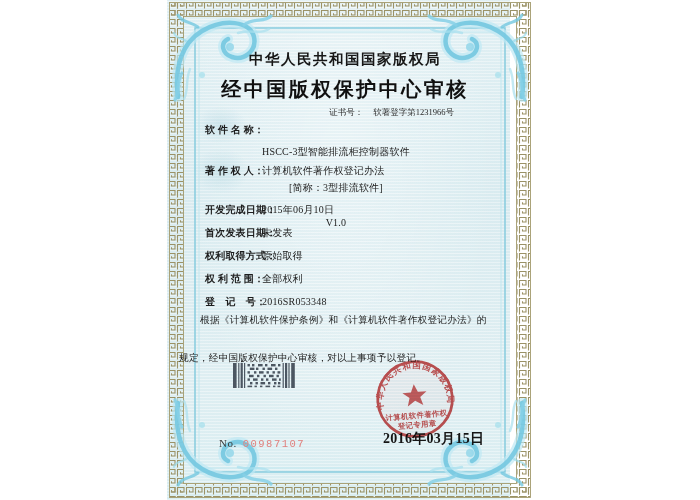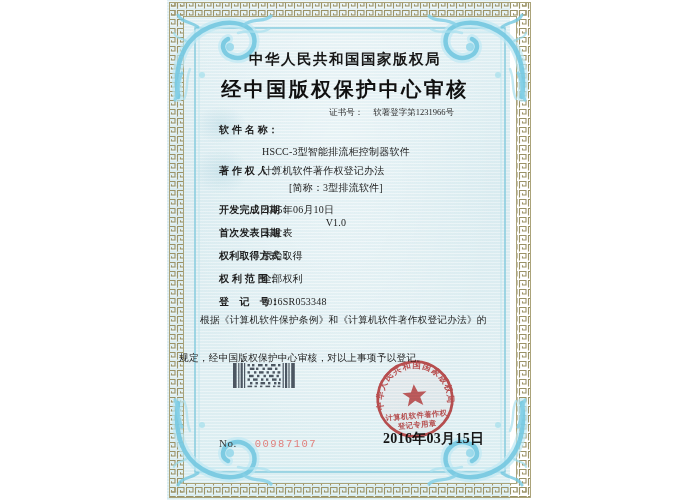--- a/index.html
+++ b/index.html
@@ -33,36 +33,36 @@
   .cert-title{
     position:absolute;left:0;top:76px;width:356px;text-align:center;
     font-size:20px;font-weight:bold;color:#101010;letter-spacing:2.5px;white-space:nowrap;
   }
   .certno{
     position:absolute;top:107px;right:56px;font-size:8.5px;color:#2a2a2a;white-space:nowrap;
   }
   .certno .gap{display:inline-block;width:10px;}
   
   .frow{position:absolute;left:0;width:366px;font-size:10px;color:#1d1d1d;}
-  .flabel{position:absolute;left:52px;white-space:pre;font-weight:bold;letter-spacing:.2px;}
+  .flabel{position:absolute;left:38px;white-space:pre;font-weight:bold;letter-spacing:.2px;}
   .fvals{position:absolute;left:95px;white-space:pre;letter-spacing:.2px;}
   .fvals div{line-height:13.5px;text-align:center;}
   .r1{top:123px;} .r2{top:164px;} .r3{top:203px;} .r4{top:226px;}
   .r5{top:249px;} .r6{top:272px;} .r7{top:295px;}
   
   .statement{position:absolute;left:12px;top:314px;width:322px;font-size:9.7px;color:#1d1d1d;letter-spacing:.2px;}
   .statement .p1{text-indent:21px;white-space:nowrap;}
   .statement .p2{margin-top:25px;white-space:nowrap;}
   
   .barcode{position:absolute;left:66px;top:363px;width:62px;height:25px;}
   
   .serial{position:absolute;left:52px;top:437px;font-size:11px;color:#3a3a3a;white-space:nowrap;}
   .serial .no{letter-spacing:.5px;}
   .serial .num{font-family:"Liberation Mono","DejaVu Sans Mono",monospace;
-    font-size:10.5px;color:#e0807d;letter-spacing:1.5px;margin-left:18px;}
+    font-size:10.5px;color:#e0807d;letter-spacing:1.5px;margin-left:6px;}
   .issue-date{position:absolute;left:216px;top:430px;font-size:14px;font-weight:bold;
     color:#151515;letter-spacing:.3px;white-space:nowrap;}
   
   .seal{position:absolute;left:207px;top:358px;width:82px;height:82px;
     mix-blend-mode:multiply;opacity:.92;transform:rotate(-5deg);}
 </style>
 </head>
 <body>
 
 <div class="cert">

